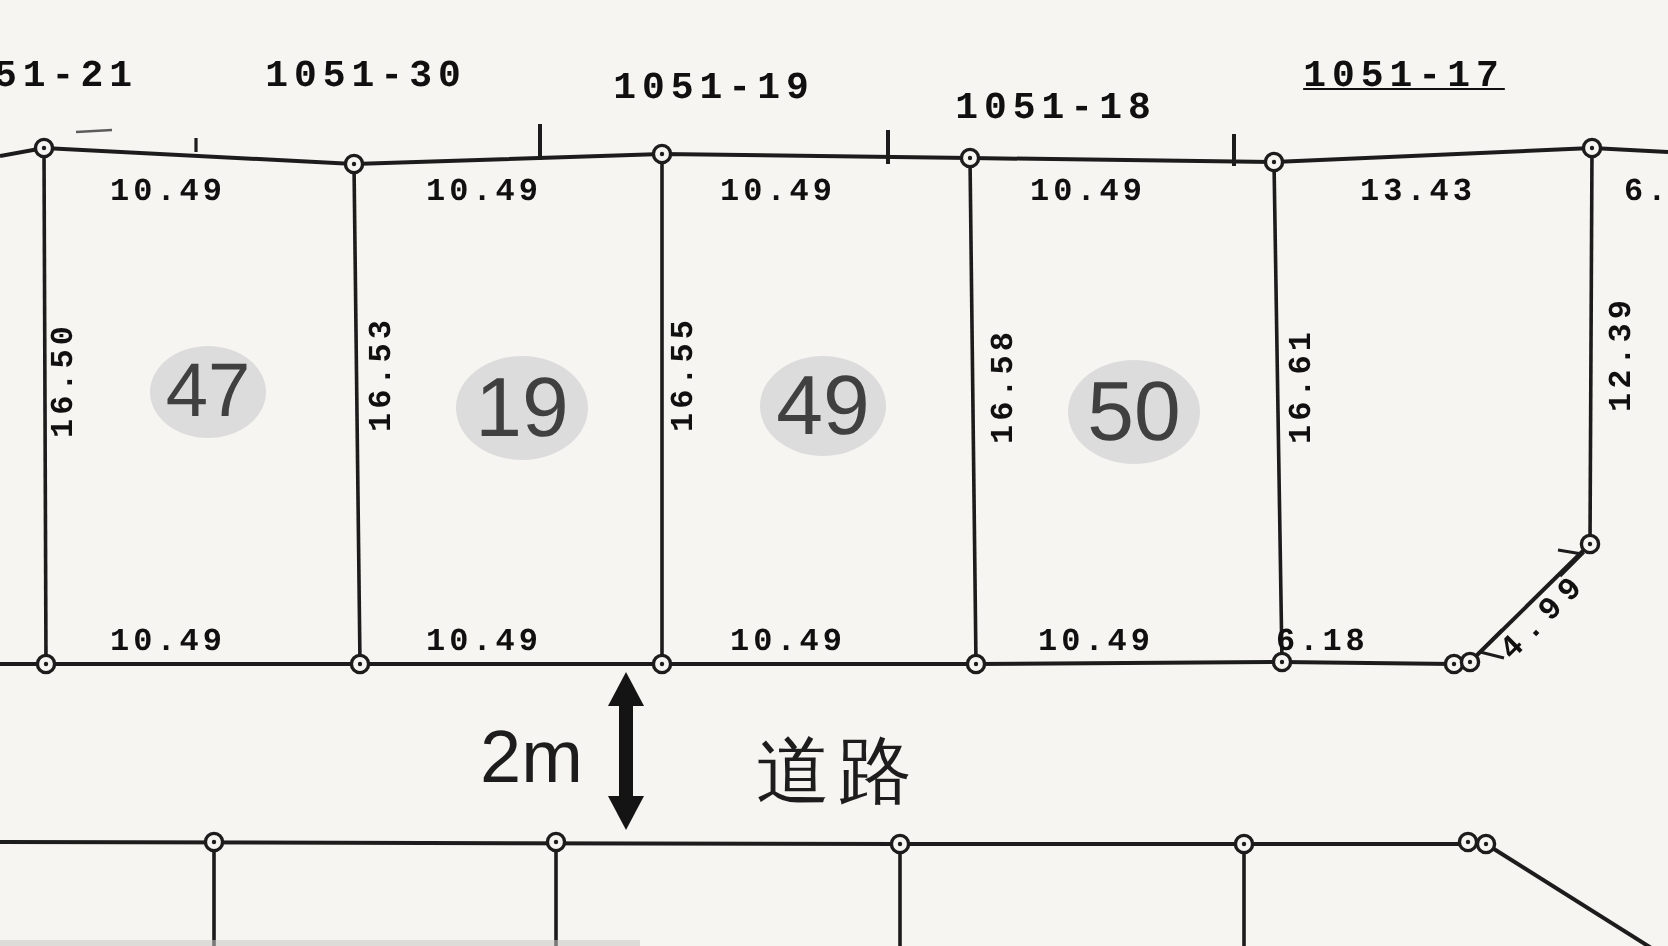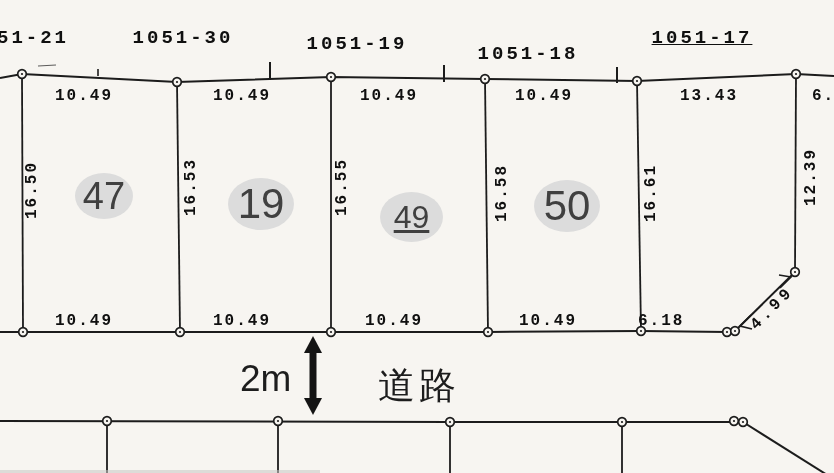--- a/index.html
+++ b/index.html
@@ -176,21 +176,21 @@
   <div class="vdim" style="left:617px;top:183px;">16.61</div>
   <div class="vdim" style="left:777px;top:167px;">12.39</div>
   <div class="ddim" style="left:728px;top:299px;">4.99</div>
 
   <div class="plot-ellipse" style="left:75px;top:173px;width:58px;height:46px;font-size:38px;">
     <span>47</span>
   </div>
   <div class="plot-ellipse" style="left:228px;top:178px;width:66px;height:52px;font-size:42px;">
     <span>19</span>
   </div>
-  <div class="plot-ellipse" style="left:380px;top:192px;width:63px;height:50px;font-size:32px;text-decoration:underline;">
+  <div class="plot-ellipse" style="left:380px;top:178px;width:63px;height:50px;font-size:42px;">
     <span>49</span>
   </div>
   <div class="plot-ellipse" style="left:534px;top:180px;width:66px;height:52px;font-size:42px;">
     <span>50</span>
   </div>
 
   <div class="road-label" style="left:240px;top:358px;">2m</div>
   <div class="road-label" style="left:378px;top:361px;letter-spacing:4px;">道路</div>
 
   <div class="smudge"></div>

